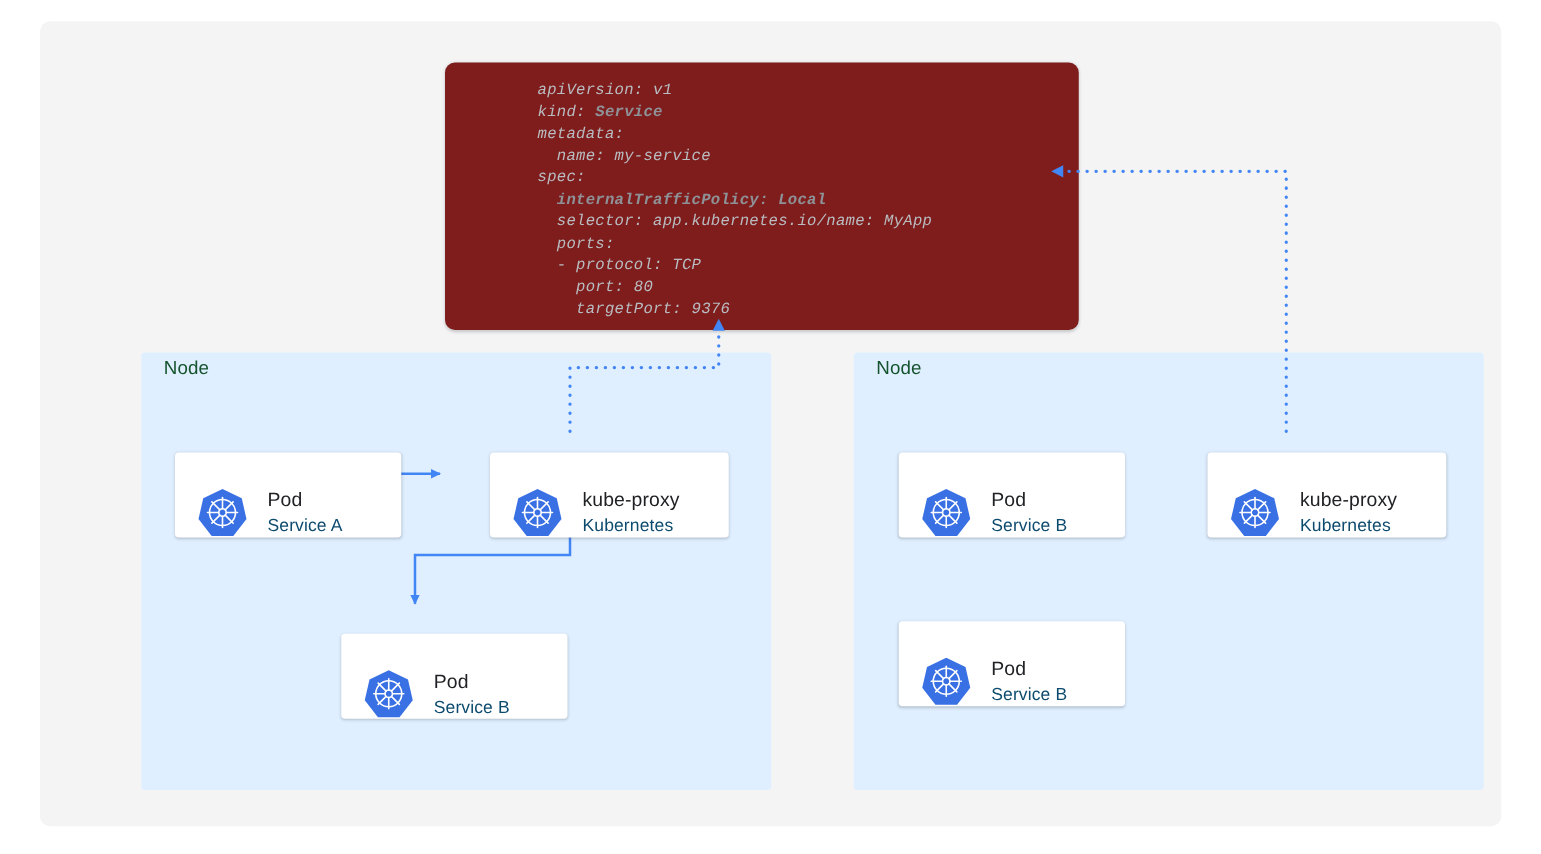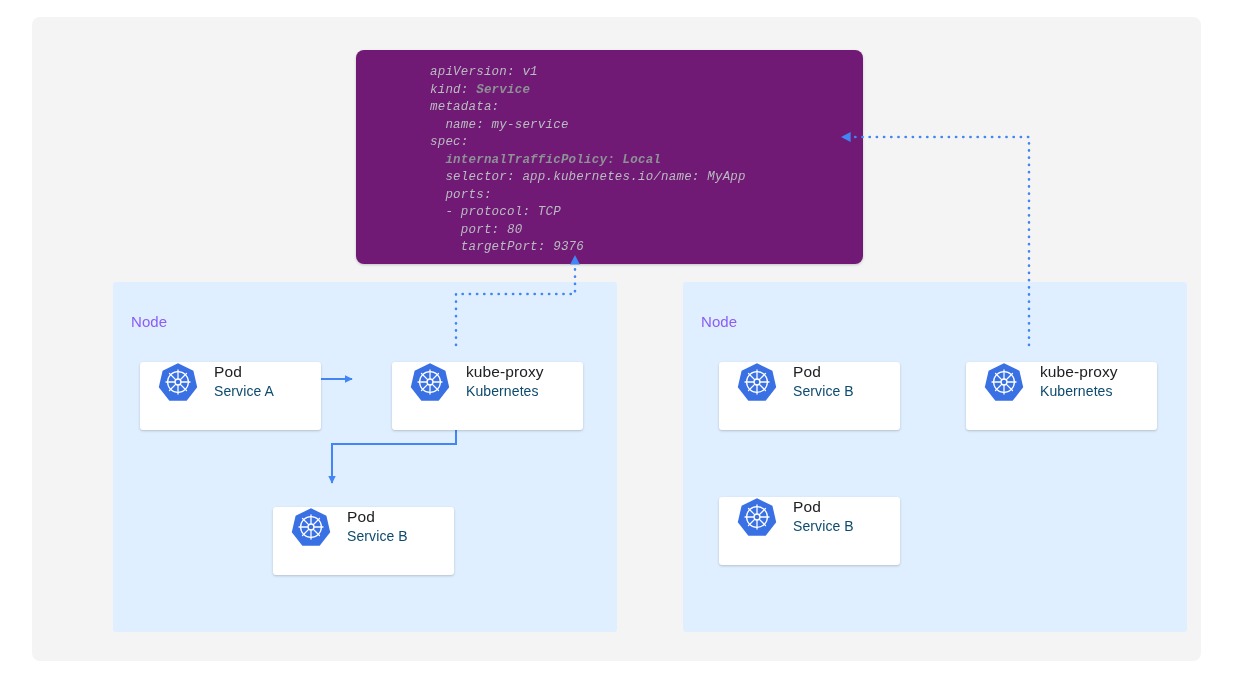--- a/index.html
+++ b/index.html
@@ -28,21 +28,21 @@
     border-radius: 8px;
   }
 
   
   #yaml-card {
     position: absolute;
     left: 324px;
     top: 33px;
     width: 507px;
     height: 214px;
-    background: #701a75;
+    background: #7f1d1d;
     border-radius: 8px;
     box-shadow: 0 1px 3px rgba(60,64,67,.16), 0 1px 2px rgba(60,64,67,.10);
     box-sizing: border-box;
     overflow: hidden;
   }
   #yaml-code {
     position: absolute;
     left: 74px;
     top: 14px;
     margin: 0;
@@ -66,34 +66,34 @@
     width: 504px;
     height: 350px;
     background: #e0efff;
     border-radius: 3px;
   }
   #node-panel-left  { left: 81px; }
   #node-panel-right { left: 651px; }
   .node-label {
     position: absolute;
     left: 18px;
-    top: 31px;
+    top: 4px;
     font-size: 15px;
-    color: #8b5cf6;
+    color: #14532d;
     letter-spacing: .1px;
   }
 
   
   .card {
     position: absolute;
     background: #ffffff;
     border-radius: 3px;
     box-shadow: 0 1px 2px rgba(60,64,67,.18), 0 1px 3px rgba(60,64,67,.10);
     display: flex;
-    align-items: flex-start;
+    align-items: flex-end;
     box-sizing: border-box;
   }
   .card .k8s-logo {
     flex: 0 0 auto;
     margin-left: 18px;
     margin-right: 16px;
     width: 40px;
     height: 40px;
     display: block;
   }

